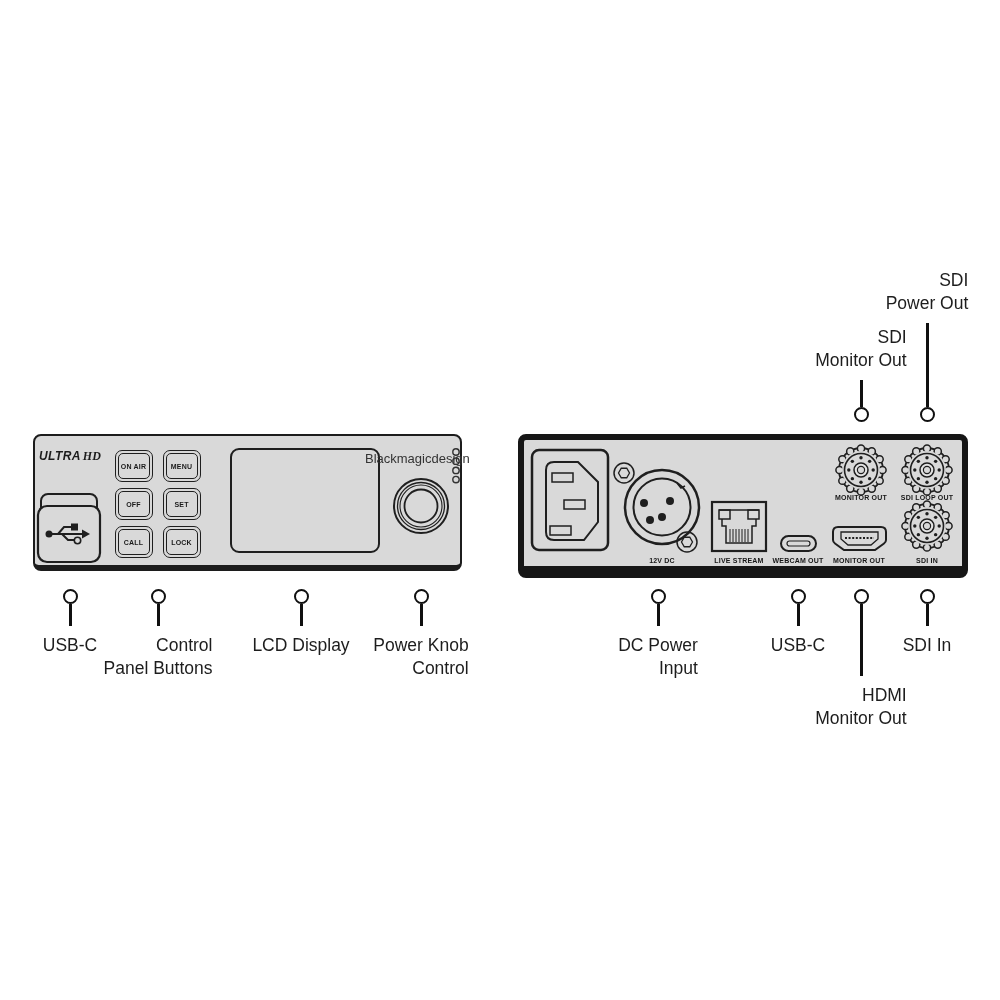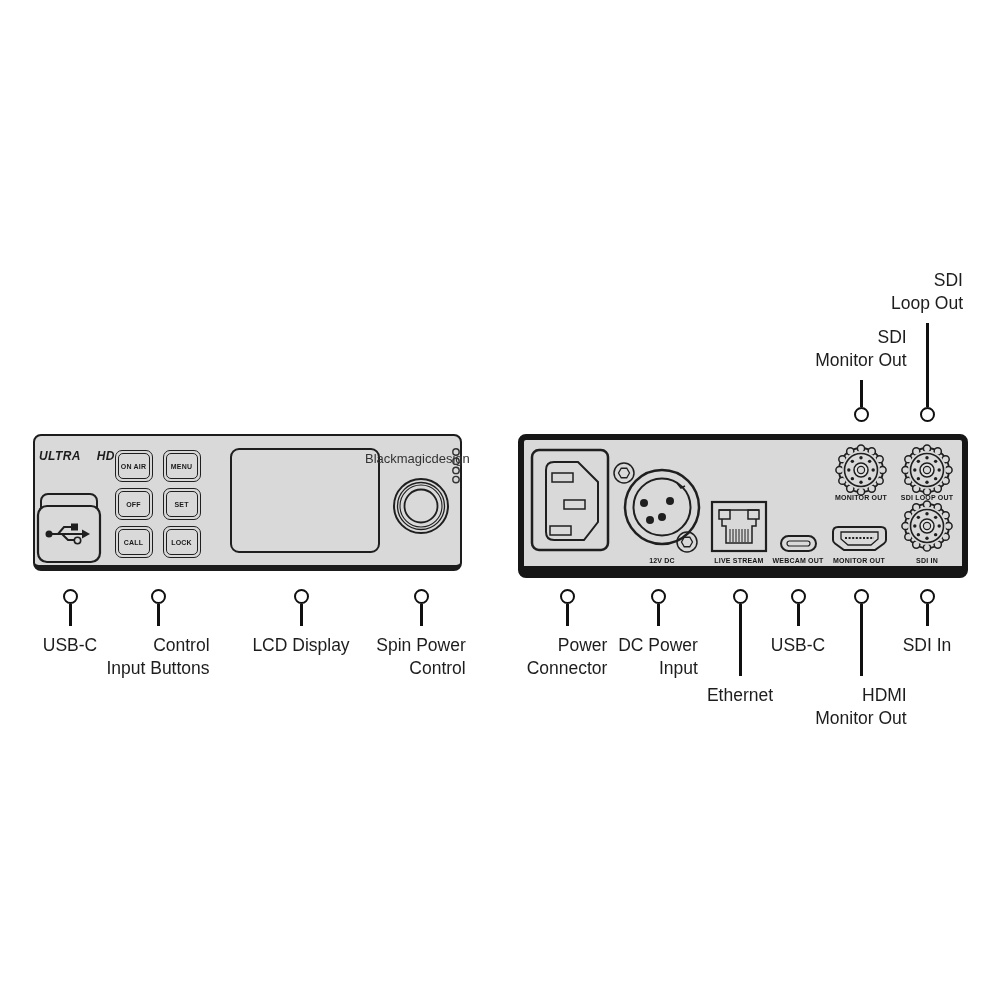--- a/index.html
+++ b/index.html
@@ -11,21 +11,21 @@
   .front{left:33px;top:434px;width:429px;height:137px;
          border:2px solid #1c1c1c;border-bottom:6px solid #1c1c1c;border-radius:8px;}
   .rear{left:518px;top:434px;width:450px;height:144px;
         border:6px solid #161616;border-bottom:12px solid #161616;border-radius:8px;}
   .dev-svg{position:absolute;left:0;top:0;}
 
   
   .ultrahd{position:absolute;left:4px;top:13px;font-size:12px;font-style:italic;
            color:#1c1c1c;white-space:nowrap;}
   .ultrahd .u{font-weight:700;letter-spacing:.4px;}
-  .ultrahd .h{font-weight:900;margin-left:16px;letter-spacing:.2px;}
+  .ultrahd .h{font-weight:900;margin-left:2px;letter-spacing:.2px;font-family:Liberation Serif, serif;}
   .bmd-logo{position:absolute;left:330px;top:15px;width:86px;text-align:right;
             font-size:13px;font-weight:500;color:#333;white-space:nowrap;}
   .lcd{position:absolute;left:195px;top:12px;width:150px;height:105px;box-sizing:border-box;
        border:2px solid #1f1f1f;border-radius:9px;background:#d9d9d9;}
   .btn{position:absolute;width:38px;height:32px;box-sizing:border-box;
        border:1.5px solid #1f1f1f;border-radius:7px;background:#d9d9d9;
        display:flex;align-items:center;justify-content:center;}
   .btn::before{content:"";position:absolute;inset:2px;border:1px solid #1f1f1f;border-radius:5px;}
   .btn span{font-size:7px;font-weight:700;color:#1a1a1a;letter-spacing:.2px;}
 
@@ -219,64 +219,48 @@
     <div class="co-label">
       <span>USB-C</span>
 
     </div>
   </div>
   <div class="callout below" style="left:73px;top:589px;">
     <span class="co-ring"></span>
     <span class="co-stem" style="height:22px;"></span>
     <div class="co-label">
       <span>Control</span>
-      <span>Input Buttons</span>
+      <span>Panel Buttons</span>
     </div>
   </div>
   <div class="callout below" style="left:216px;top:589px;">
     <span class="co-ring"></span>
     <span class="co-stem" style="height:22px;"></span>
     <div class="co-label">
       <span>LCD Display</span>
 
     </div>
   </div>
   <div class="callout below" style="left:336px;top:589px;">
     <span class="co-ring"></span>
     <span class="co-stem" style="height:22px;"></span>
     <div class="co-label">
-      <span>Spin Power</span>
+      <span>Power Knob</span>
       <span>Control</span>
     </div>
   </div>
 
-  <div class="callout below" style="left:482px;top:589px;">
-    <span class="co-ring"></span>
-    <span class="co-stem" style="height:22px;"></span>
-    <div class="co-label">
-      <span>Power</span>
-      <span>Connector</span>
-    </div>
-  </div>
   <div class="callout below" style="left:573px;top:589px;">
     <span class="co-ring"></span>
     <span class="co-stem" style="height:22px;"></span>
     <div class="co-label">
       <span>DC Power</span>
       <span>Input</span>
     </div>
   </div>
-  <div class="callout below" style="left:655px;top:589px;">
-    <span class="co-ring"></span>
-    <span class="co-stem" style="height:72px;"></span>
-    <div class="co-label">
-      <span>Ethernet</span>
-
-    </div>
-  </div>
   <div class="callout below" style="left:713px;top:589px;">
     <span class="co-ring"></span>
     <span class="co-stem" style="height:22px;"></span>
     <div class="co-label">
       <span>USB-C</span>
 
     </div>
   </div>
   <div class="callout below" style="left:776px;top:589px;">
     <span class="co-ring"></span>
@@ -299,19 +283,19 @@
     <div class="co-label">
       <span>SDI</span>
       <span>Monitor Out</span>
     </div>
     <span class="co-stem" style="height:27px;"></span>
     <span class="co-ring"></span>
   </div>
   <div class="callout above" style="left:842px;top:269px;">
     <div class="co-label">
       <span>SDI</span>
-      <span>Loop Out</span>
+      <span>Power Out</span>
     </div>
     <span class="co-stem" style="height:84px;"></span>
     <span class="co-ring"></span>
   </div>
 
 </div>
 
 </body></html>

